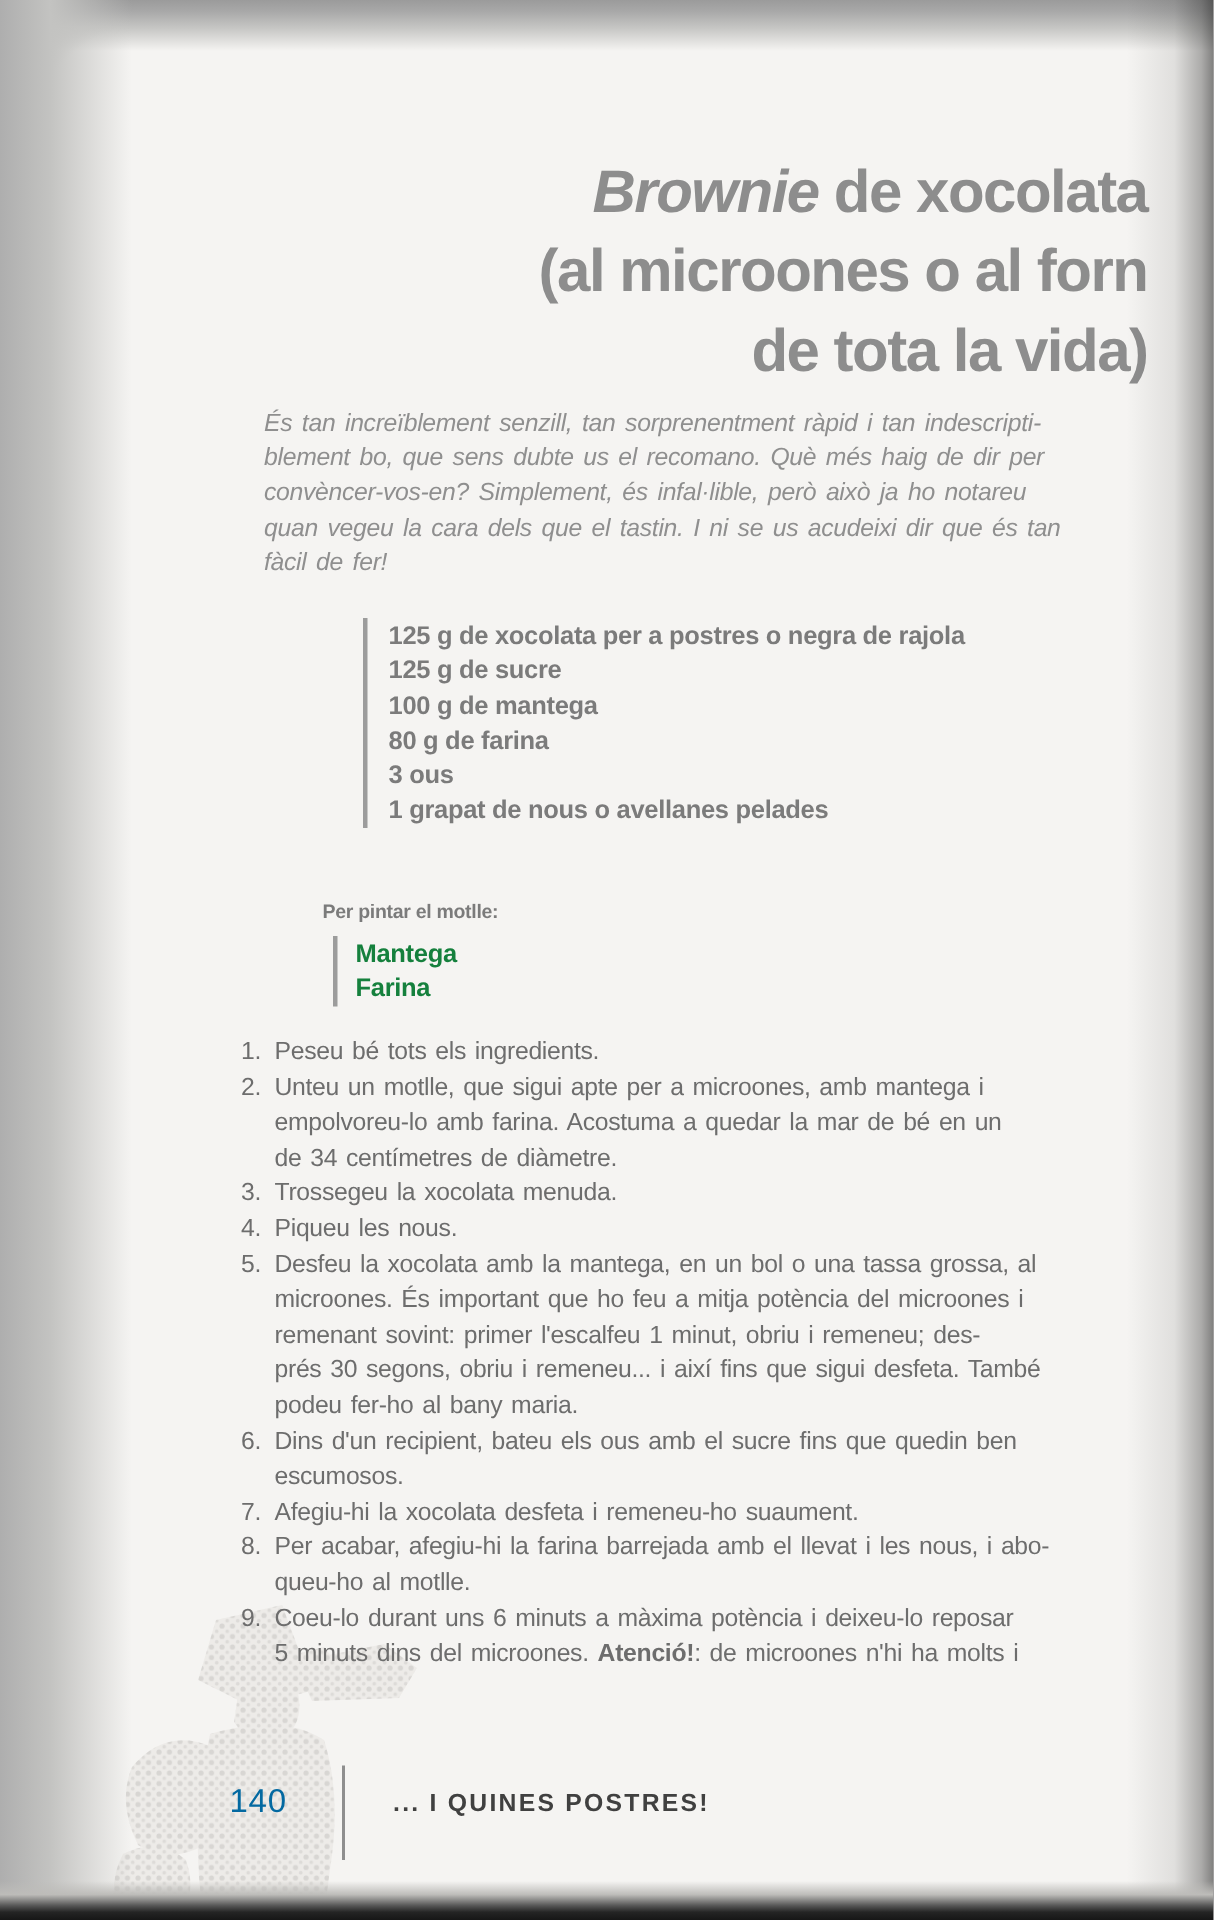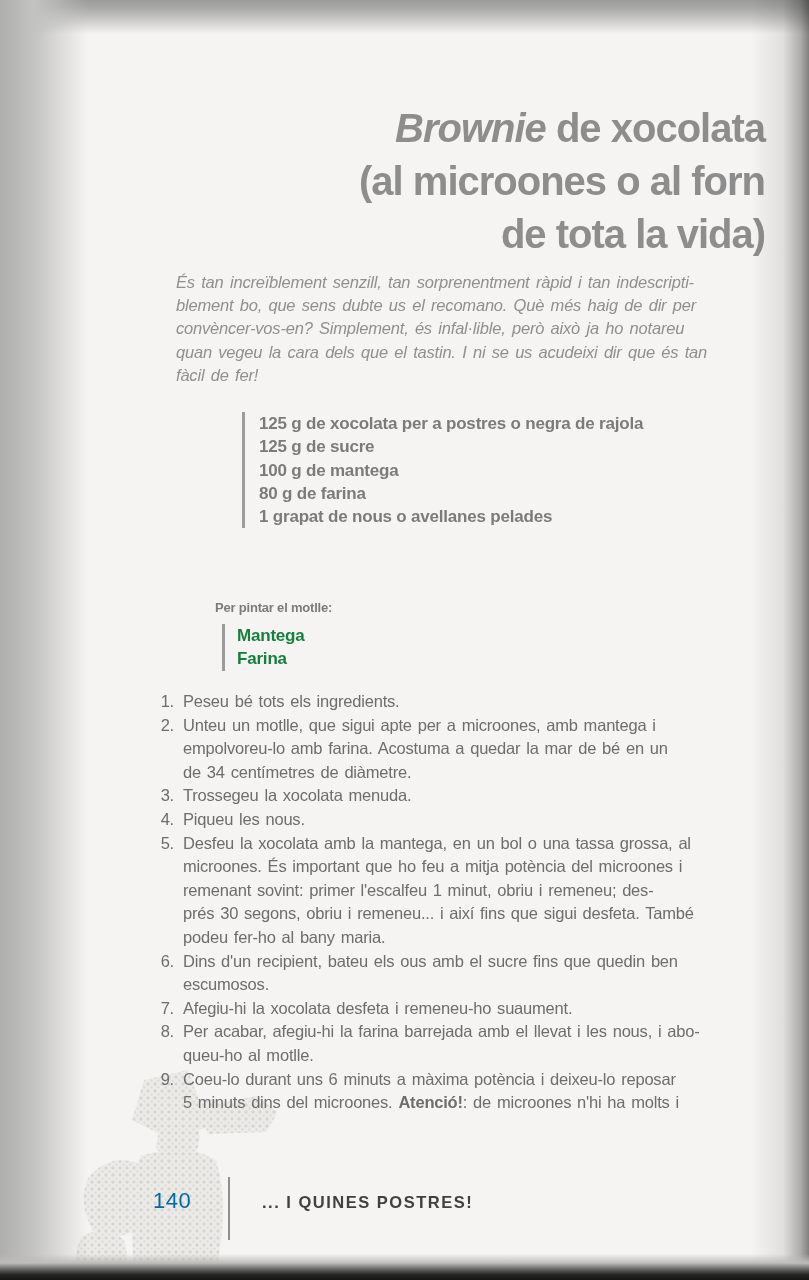--- a/index.html
+++ b/index.html
@@ -100,20 +100,21 @@
 blement bo, que sens dubte us el recomano. Què més haig de dir per
 convèncer-vos-en? Simplement, és infal·lible, però això ja ho notareu
 quan vegeu la cara dels que el tastin. I ni se us acudeixi dir que és tan
 fàcil de fer!</div>
 
   <div class="ingredients">
     <div>125 g de xocolata per a postres o negra de rajola</div>
     <div>125 g de sucre</div>
     <div>100 g de mantega</div>
     <div>80 g de farina</div>
+    <div>3 ous</div>
     <div>1 grapat de nous o avellanes pelades</div>
   </div>
 
   <div class="mold-heading">Per pintar el motlle:</div>
   <div class="mold-list">
     <div>Mantega</div>
     <div>Farina</div>
   </div>
 
   <div class="steps">

